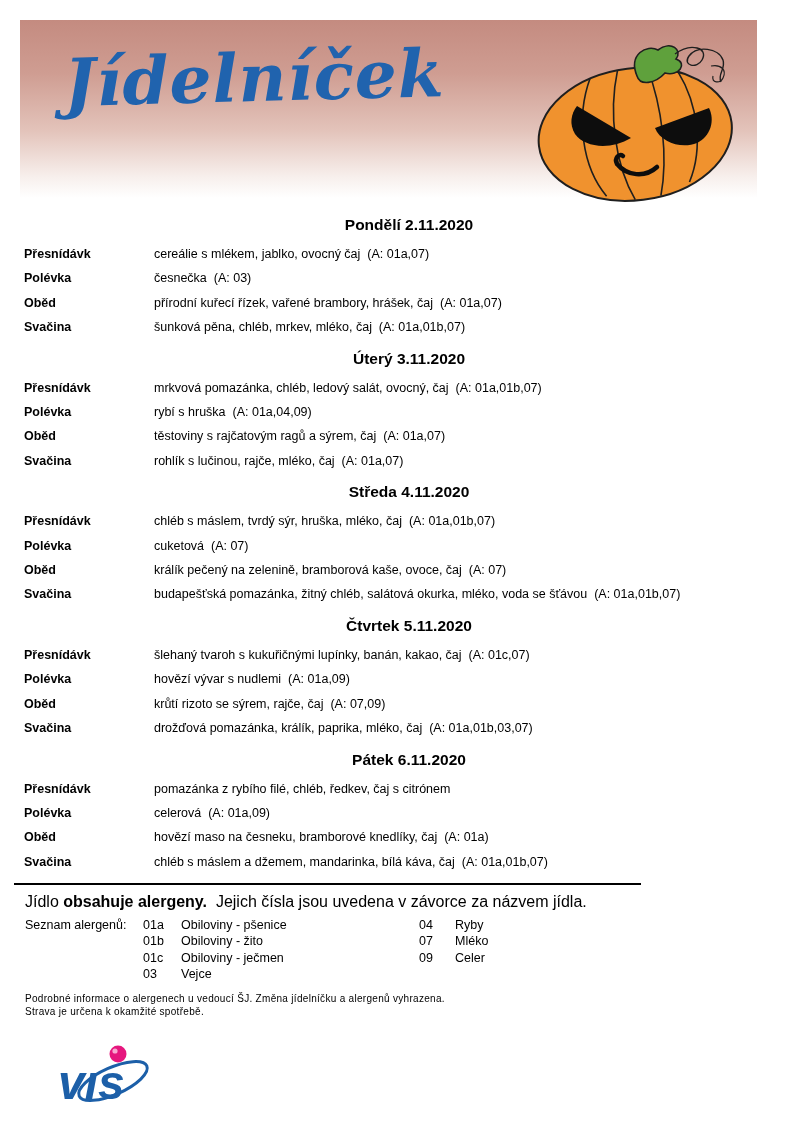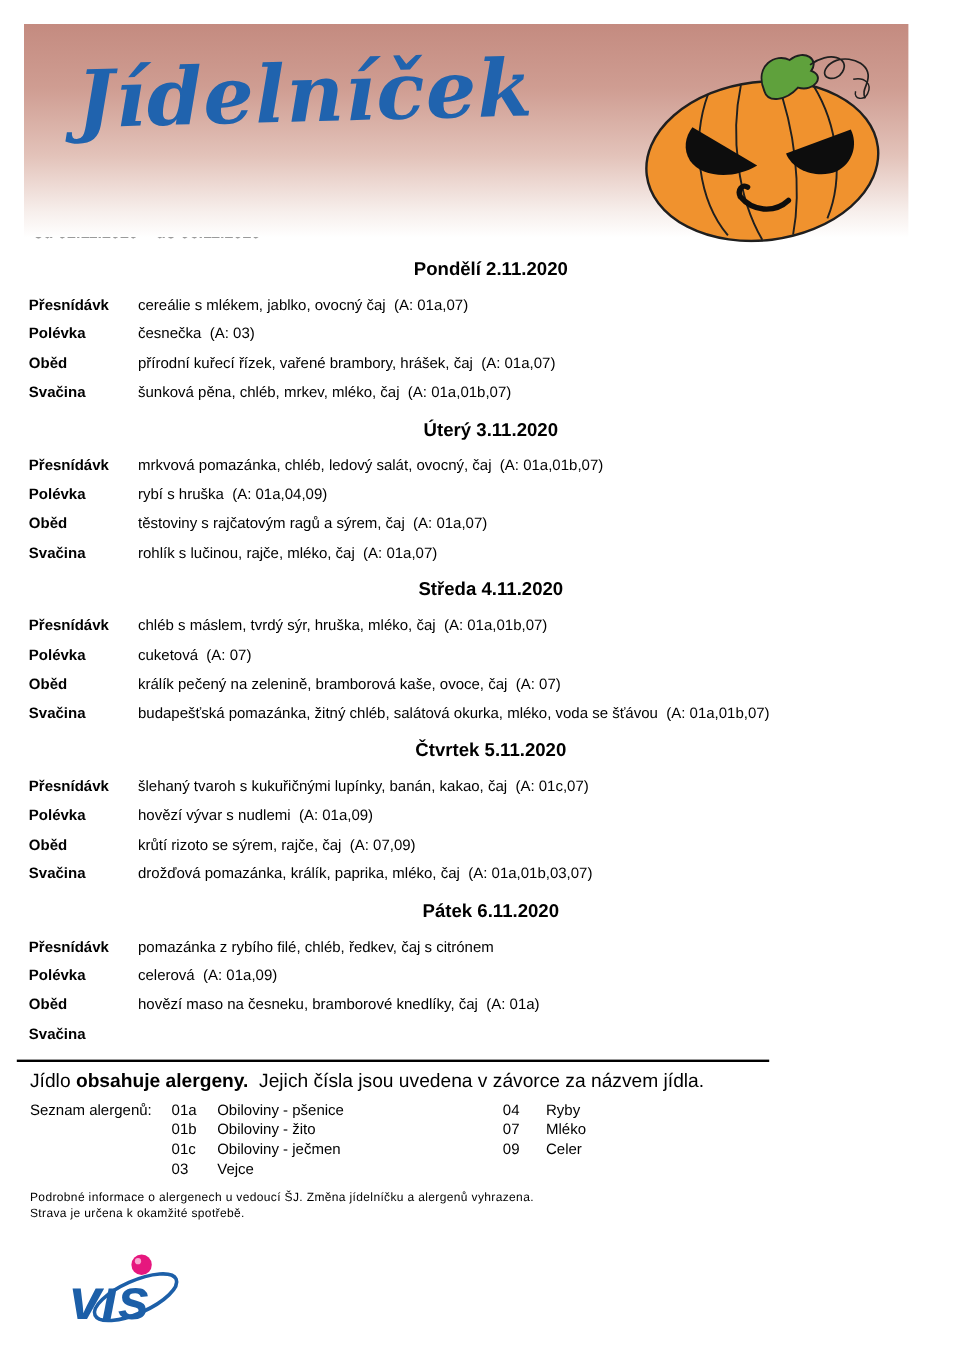--- a/index.html
+++ b/index.html
@@ -20,21 +20,21 @@
   }
   .pumpkin{position:absolute;left:505px;top:20px;}
   
   .date-line{
     margin:186px 0 0 28px;font-weight:bold;font-size:13.5px;white-space:pre-wrap;
   }
   
   .menu{margin-left:24px;margin-top:14px;}
   .day{margin-bottom:9px;}
   .day-title{font-size:15.5px;font-weight:bold;line-height:20px;margin:0 0 7px 0;text-align:center;}
-  .meal-row{display:flex;line-height:24.4px;font-size:12.5px;}
+  .meal-row{display:flex;line-height:24.4px;font-size:12.5px;gap:39px;}
   .meal-label{width:91px;font-weight:bold;flex:0 0 auto;}
   .meal-desc{white-space:pre-wrap;}
   
   .rule{margin:8px 0 0 14px;width:627px;border-top:2px solid #000;height:0;}
   .allergen-note{margin:8px 16px 0 25px;font-size:16px;white-space:pre-wrap;}
   .allergen-note b{font-weight:bold;}
   .allergen-grid{
     display:grid;grid-template-columns:118px 38px 238px 36px auto;
     margin:6px 0 0 25px;font-size:12.5px;line-height:16.2px;
   }
@@ -163,20 +163,21 @@
     <div class="meal-row">
         <span class="meal-label">Polévka</span>
         <span class="meal-desc">celerová  (A: 01a,09)</span>
       </div>
     <div class="meal-row">
         <span class="meal-label">Oběd</span>
         <span class="meal-desc">hovězí maso na česneku, bramborové knedlíky, čaj  (A: 01a)</span>
       </div>
     <div class="meal-row">
         <span class="meal-label">Svačina</span>
+        <span class="meal-desc">chléb s máslem a džemem, mandarinka, bílá káva, čaj  (A: 01a,01b,07)</span>
       </div>
   </section>
 
 </div>
 
 
 <div class="rule"></div>
 
 <div class="allergen-note"><span>Jídlo </span><b>obsahuje alergeny.</b><span>  Jejich čísla jsou uvedena v závorce za názvem jídla.</span></div>
 

